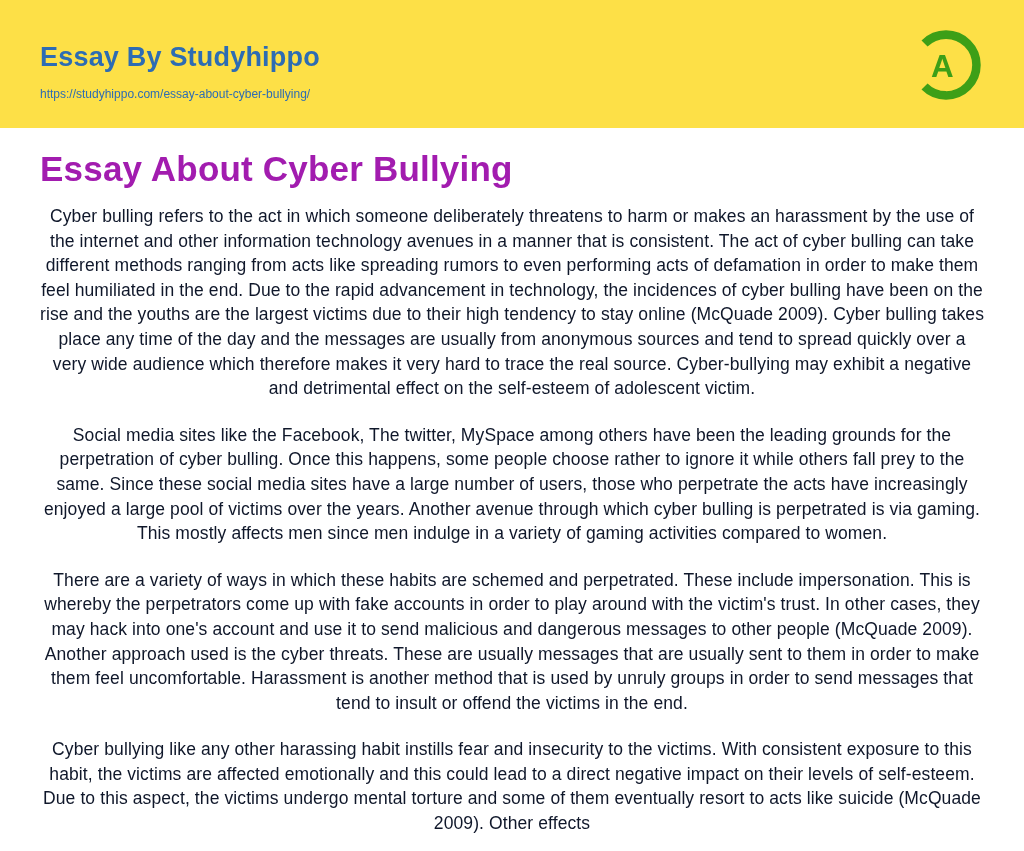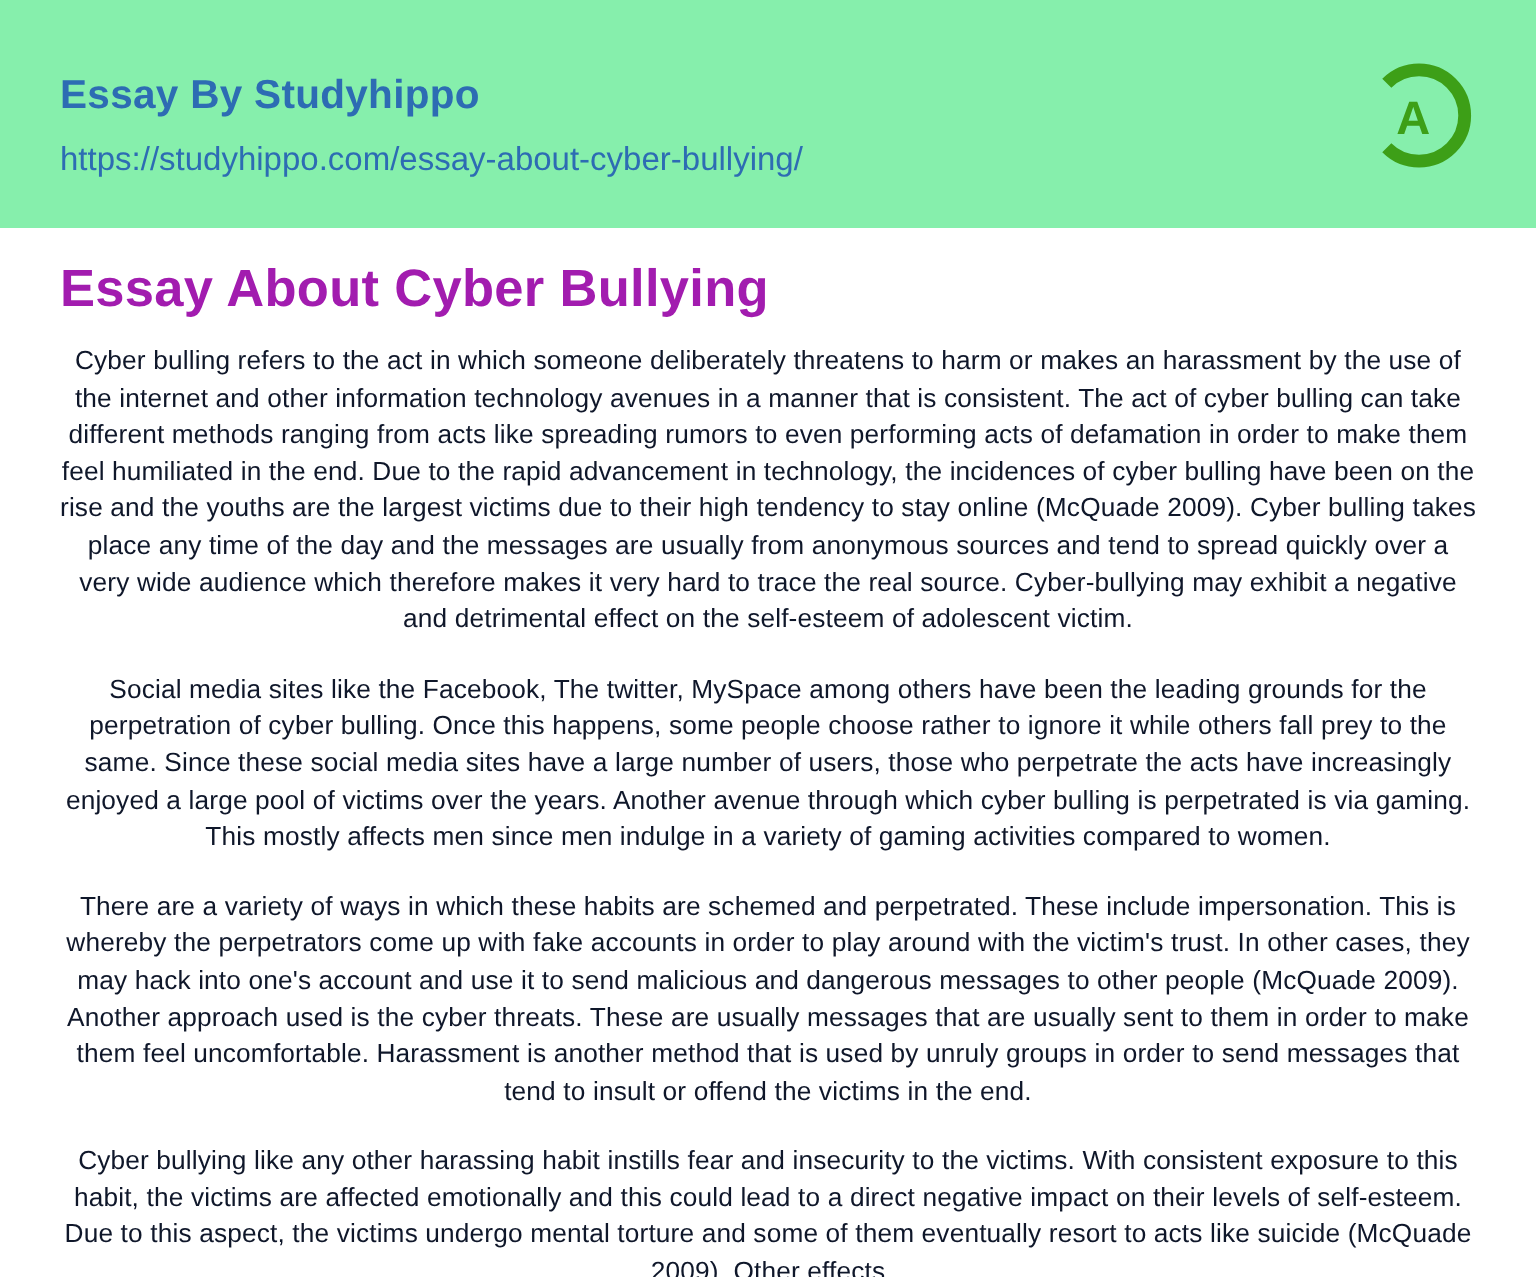--- a/index.html
+++ b/index.html
@@ -9,38 +9,38 @@
     font-family: "Liberation Sans", sans-serif;
   }
   .page {
     width: 1024px;
     min-height: 851px;
     background: #ffffff;
   }
   
   .hdr {
     width: 100%;
-    height: 152px;
-    background: #86efac;
+    height: 128px;
+    background: #fde047;
     display: flex;
     align-items: center;
     justify-content: space-between;
     padding: 0 40px;
   }
   .hdr-left { display: flex; flex-direction: column; justify-content: center; }
   .site-title {
     color: #2d6cb3;
     font-size: 27px;
     font-weight: 700;
     letter-spacing: 0.2px;
     margin-top: 14px;
   }
   .page-url {
     color: #2d6cb3;
-    font-size: 22px;
+    font-size: 12px;
     font-weight: 400;
     margin-top: 14px;
     cursor: pointer;
   }
   .logo { width: 76px; height: 80px; flex: 0 0 auto; margin-top: 2px; }
   .logo svg { display: block; }
   
   .article {
     padding: 21px 40px 40px 40px;
   }

